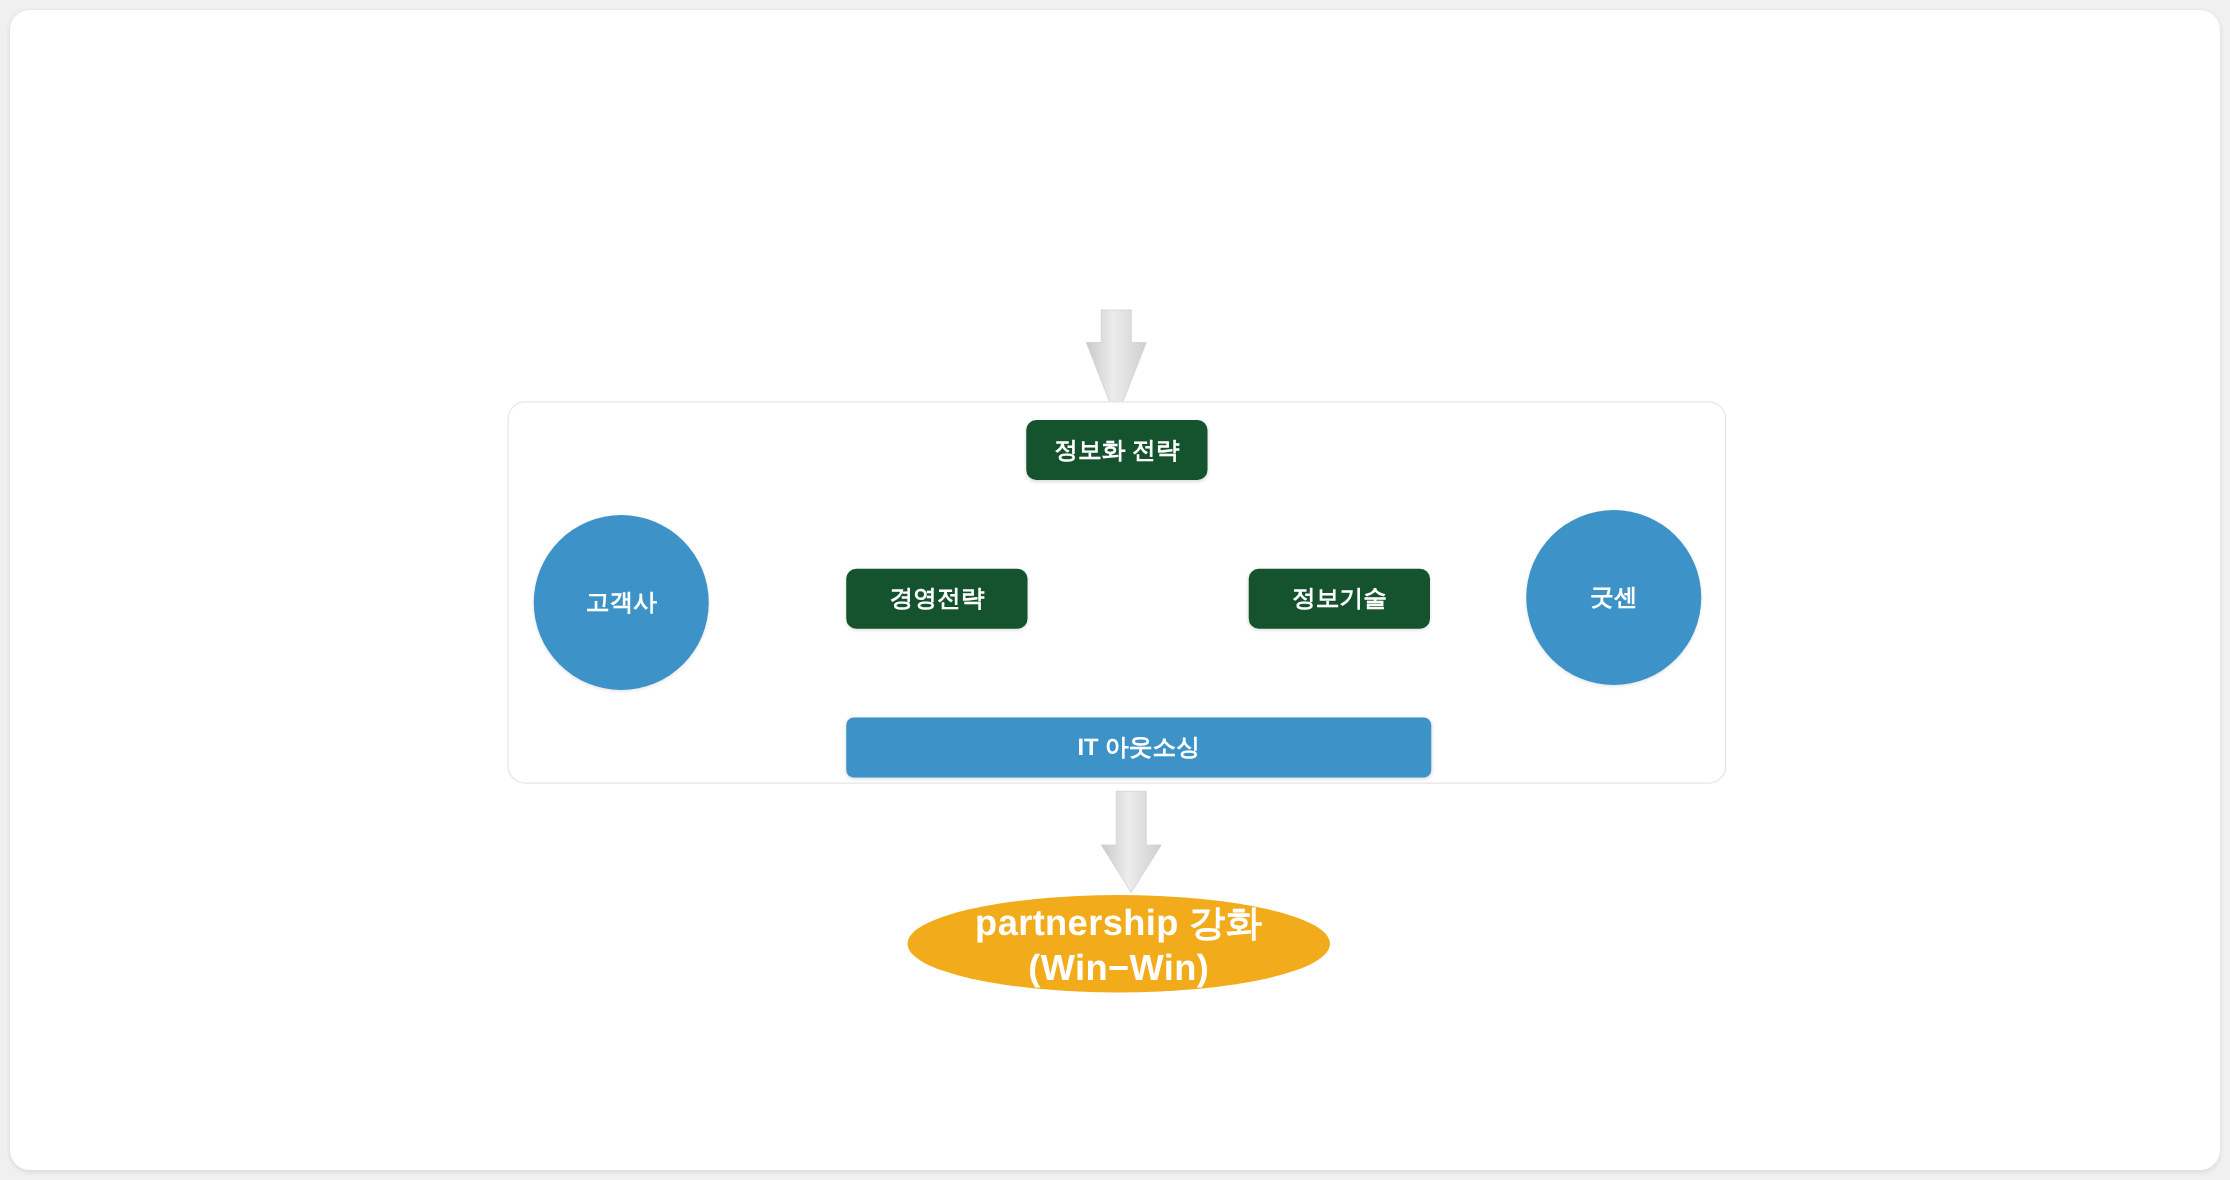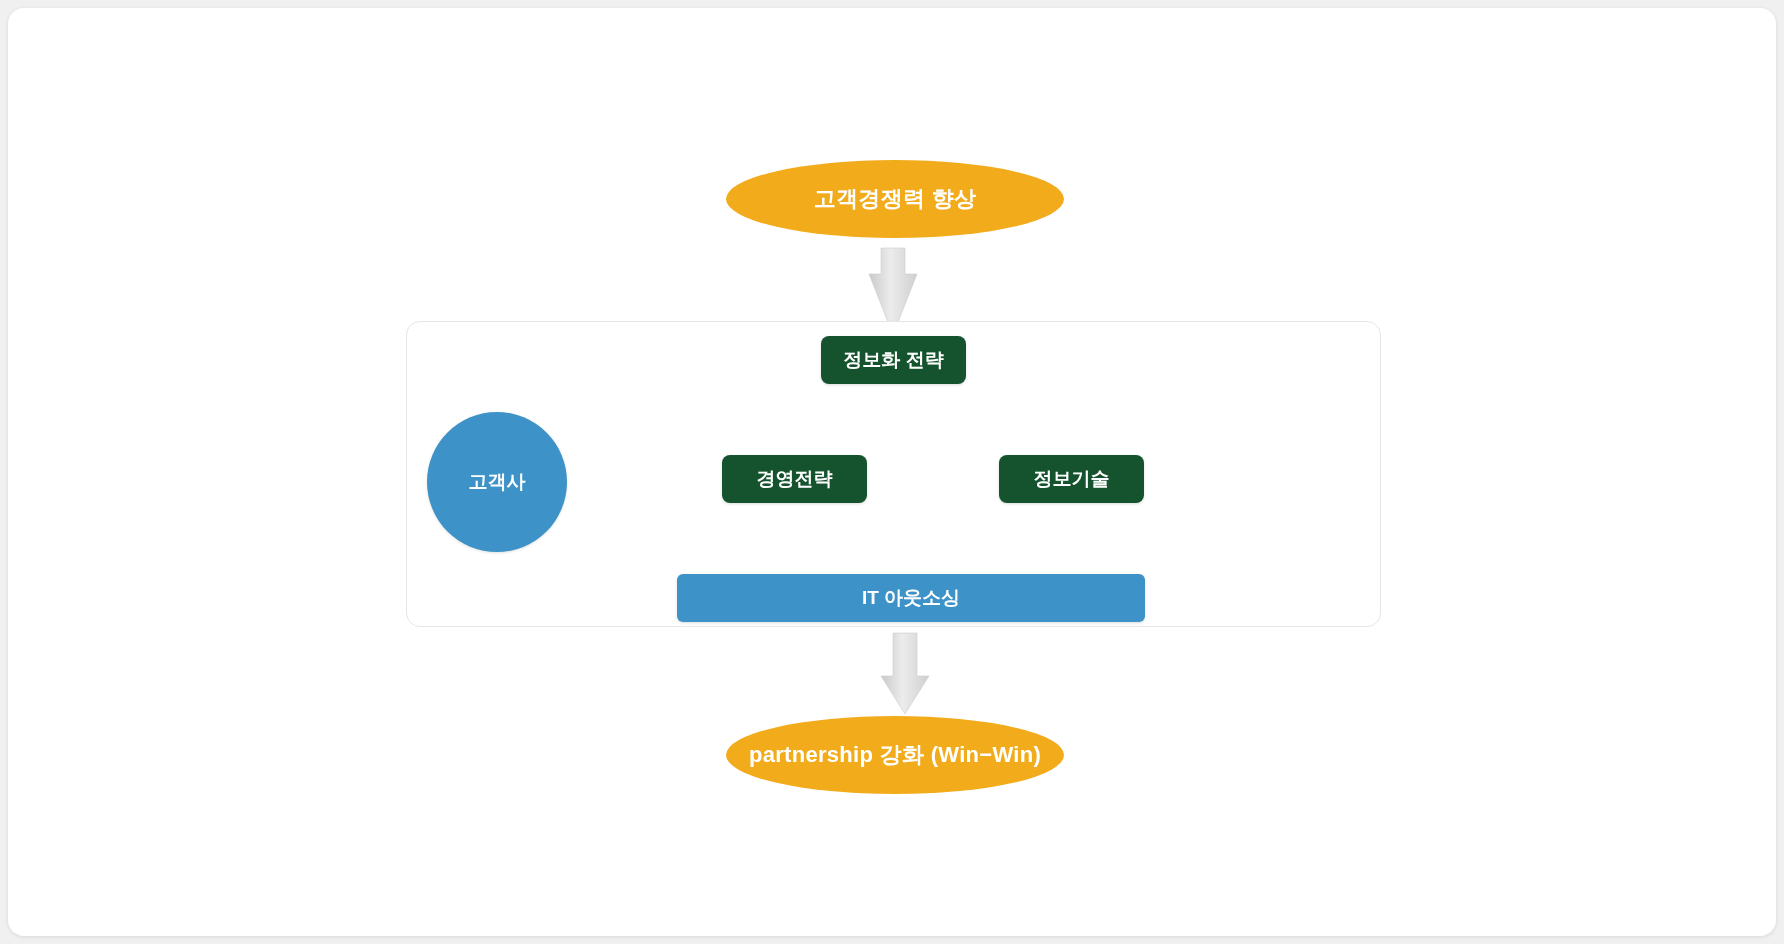--- a/index.html
+++ b/index.html
@@ -52,21 +52,21 @@
     top: 152px;
     width: 338px;
     height: 78px;
     font-size: 22px;
   }
   #ellipse-bottom {
     left: 718px;
     top: 708px;
     width: 338px;
     height: 78px;
-    font-size: 22px;
+    font-size: 29px;
   }
 
   
   #center-panel {
     position: absolute;
     left: 398px;
     top: 313px;
     width: 975px;
     height: 306px;
     border: 1px solid #e6e6e6;
@@ -118,21 +118,20 @@
     left: 813px;
     top: 328px;
     width: 145px;
     height: 48px;
   }
   #box-mgmt-strategy {
     left: 669px;
     top: 447px;
     width: 145px;
     height: 48px;
-    margin-left: 45px;
   }
   #box-info-tech {
     left: 955px;
     top: 447px;
     width: 145px;
     height: 48px;
     margin-left: 36px;
   }
 
   
@@ -213,26 +212,26 @@
 
       <g>
         <path d="M 757 440 L 790 407 L 780 397 L 813 390 L 806 423 L 796 413 L 763 446 Z" fill="url(#gradFlat)"></path>
       </g>
 
       <g>
         <path d="M 1013 440 L 980 407 L 990 397 L 957 390 L 964 423 L 974 413 L 1007 446 Z" fill="url(#gradFlat)"></path>
       </g>
     </svg>
 
-    <div class="ellipse" id="ellipse-top">고객경쟁력 향상</div>
 
     <div id="center-panel"></div>
 
     <div class="circle-node" id="circle-left">고객사</div>
 
+    <div class="circle-node" id="circle-right">굿센</div>
 
     <div class="green-box" id="box-info-strategy">정보화 전략</div>
 
     <div class="green-box" id="box-mgmt-strategy">경영전략</div>
 
     <div class="green-box" id="box-info-tech">정보기술</div>
 
     <div id="bar-outsourcing">IT 아웃소싱</div>
 
     <div class="ellipse" id="ellipse-bottom">partnership 강화 (Win−Win)</div>

